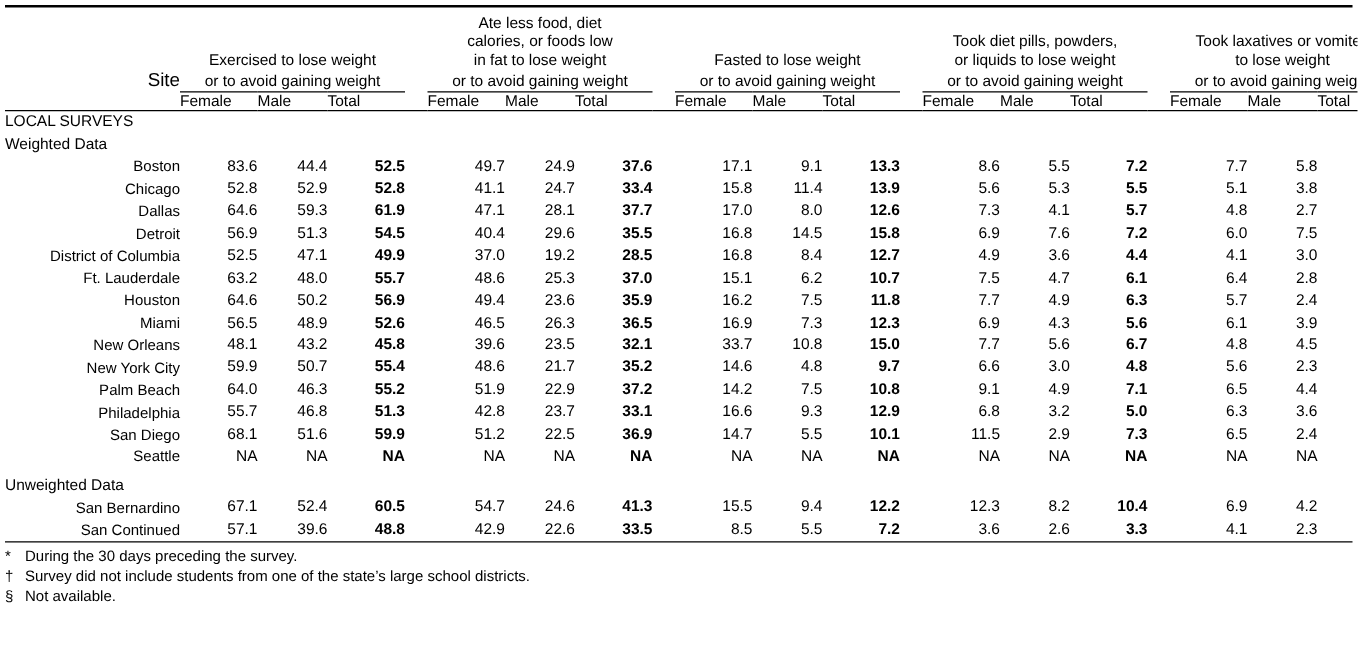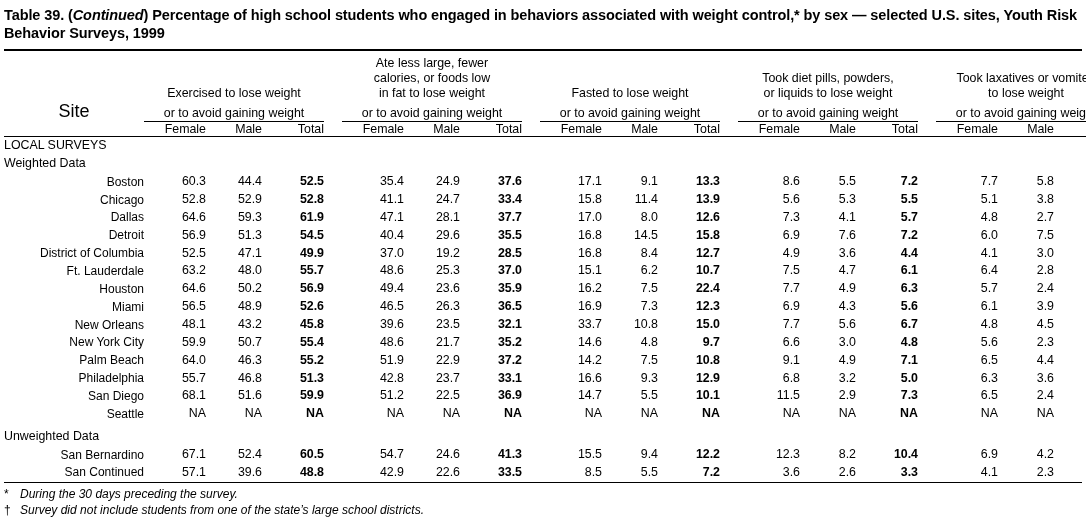--- a/index.html
+++ b/index.html
@@ -51,28 +51,28 @@
   
   .grp {
     text-align: center;
     font-size: 12.4px;
     font-weight: bold;
     line-height: 1.22;
     padding-bottom: 1px;
   }
   .grp-spacer { width: 18px; }
   .site-head {
-    text-align: center;
-    font-size: 18px;
+    text-align: right;
+    font-size: 15px;
     font-weight: bold;
     vertical-align: bottom;
     padding-bottom: 1px;
   }
   .colhead {
-    text-align: right;
+    text-align: left;
     font-weight: bold;
     font-size: 12.4px;
     padding-bottom: 2px;
   }
   .num {
     text-align: right;
     padding-right: 10px;
     font-size: 12.4px;
   }
   .num.total { font-weight: bold; }
@@ -108,34 +108,31 @@
   .fn {
     display: flex;
     align-items: flex-start;
   }
   .fn .mark {
     width: 16px;
     flex: 0 0 16px;
     text-align: left;
     font-size: 12px;
   }
-  .fn .txt { flex: 1 1 auto; font-style: italic; }
+  .fn .txt { flex: 1 1 auto; }
   .bottom-rule {
     border-top: 1px solid #000;
     margin: 0 0 3px 0;
   }
 </style>
 </head>
 <body>
 
 <div class="page">
 
-  <div class="title">
-    <span>Table 39. (</span><span class="italic">Continued</span><span>) Percentage of high school students who engaged in behaviors associated with weight control,* by sex — selected U.S. sites, Youth Risk Behavior Surveys, 1999</span>
-  </div>
 
   <div class="rule-top"></div>
 
   <table class="data">
     <colgroup>
       <col style="width:140px">
       <col style="width:62px">
         <col style="width:56px">
         <col style="width:62px">
       <col style="width:18px">
@@ -157,21 +154,21 @@
     </colgroup>
 
     <tbody>
       <tr class="gap-row">
           <td colspan="20"></td>
         </tr>
       <tr>
         <td></td>
         <td class="grp" colspan="3"></td>
         <td class="grp-spacer"></td>
-        <td class="grp" colspan="3">Ate less large, fewer</td>
+        <td class="grp" colspan="3">Ate less food, diet</td>
         <td class="grp-spacer"></td>
         <td class="grp" colspan="3"></td>
         <td class="grp-spacer"></td>
         <td class="grp" colspan="3"></td>
         <td class="grp-spacer"></td>
         <td class="grp" colspan="3"></td>
       </tr>
       <tr>
         <td></td>
         <td class="grp" colspan="3"></td>
@@ -249,25 +246,25 @@
 
     <tbody id="table-body">
         <tr class="sectionrow">
           <td class="section" colspan="20">LOCAL SURVEYS</td>
         </tr>
         <tr class="sectionrow">
           <td class="section" colspan="20">Weighted Data</td>
         </tr>
         <tr class="datarow">
           <td class="sitecell">Boston</td>
-          <td class="num">60.3</td>
+          <td class="num">83.6</td>
           <td class="num">44.4</td>
           <td class="num total">52.5</td>
           <td class="grp-spacer"></td>
-          <td class="num">35.4</td>
+          <td class="num">49.7</td>
           <td class="num">24.9</td>
           <td class="num total">37.6</td>
           <td class="grp-spacer"></td>
           <td class="num">17.1</td>
           <td class="num">9.1</td>
           <td class="num total">13.3</td>
           <td class="grp-spacer"></td>
           <td class="num">8.6</td>
           <td class="num">5.5</td>
           <td class="num total">7.2</td>
@@ -391,21 +388,21 @@
           <td class="num">64.6</td>
           <td class="num">50.2</td>
           <td class="num total">56.9</td>
           <td class="grp-spacer"></td>
           <td class="num">49.4</td>
           <td class="num">23.6</td>
           <td class="num total">35.9</td>
           <td class="grp-spacer"></td>
           <td class="num">16.2</td>
           <td class="num">7.5</td>
-          <td class="num total">22.4</td>
+          <td class="num total">11.8</td>
           <td class="grp-spacer"></td>
           <td class="num">7.7</td>
           <td class="num">4.9</td>
           <td class="num total">6.3</td>
           <td class="grp-spacer"></td>
           <td class="num">5.7</td>
           <td class="num">2.4</td>
           <td class="num total">4.0</td>
         </tr>
         <tr class="datarow">

